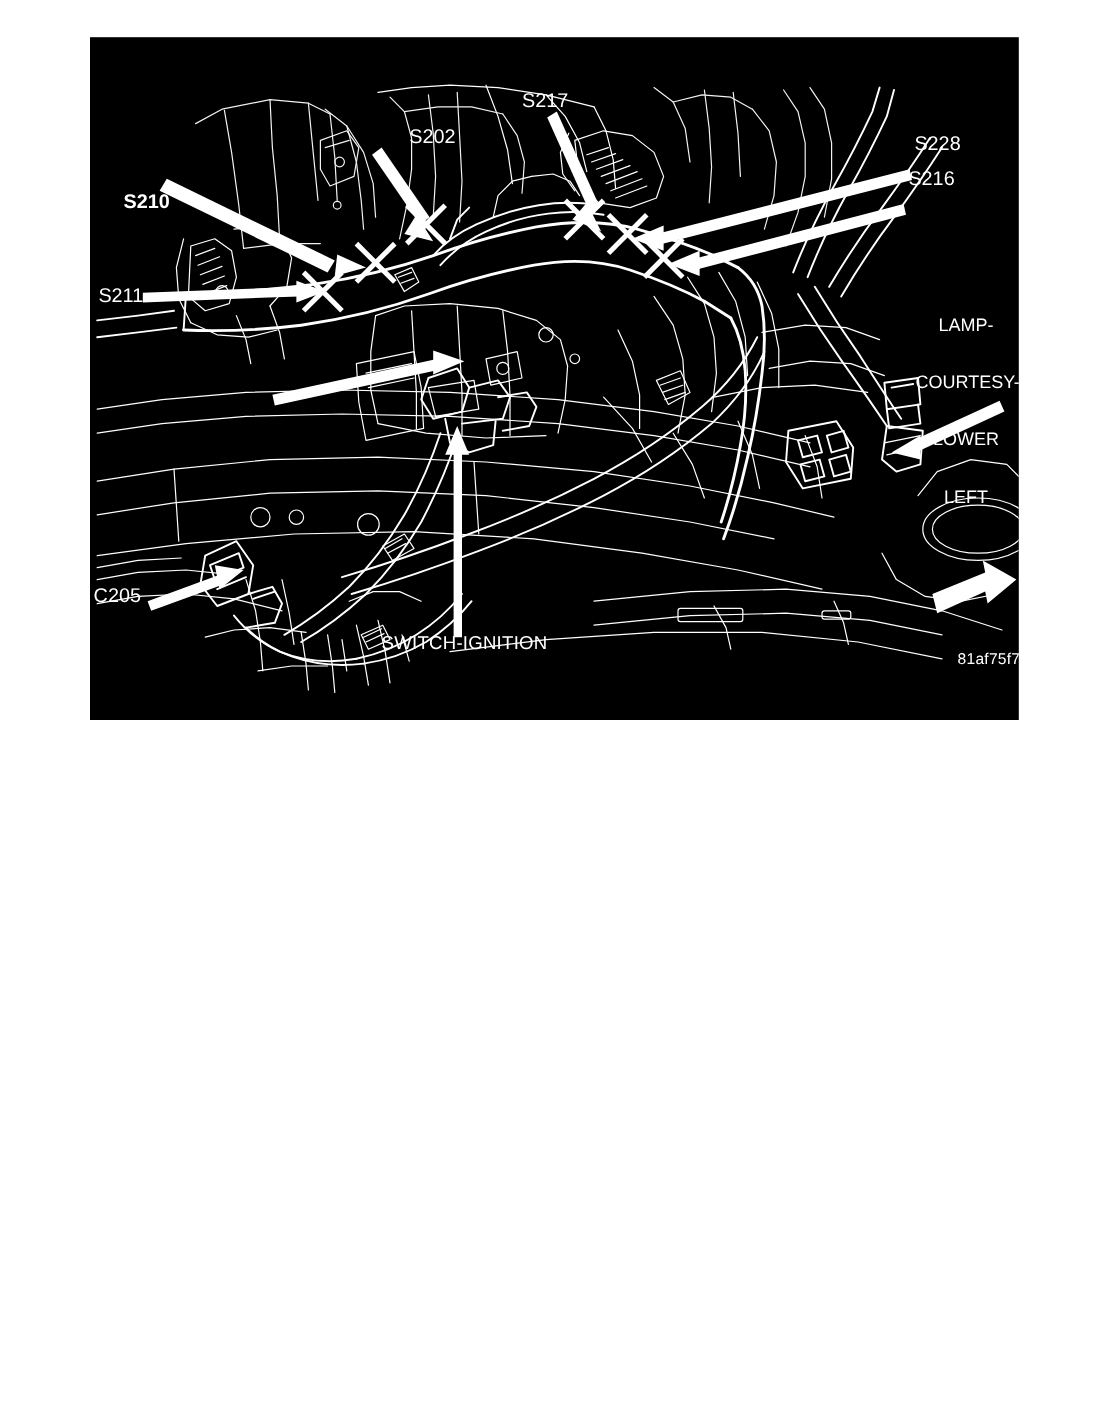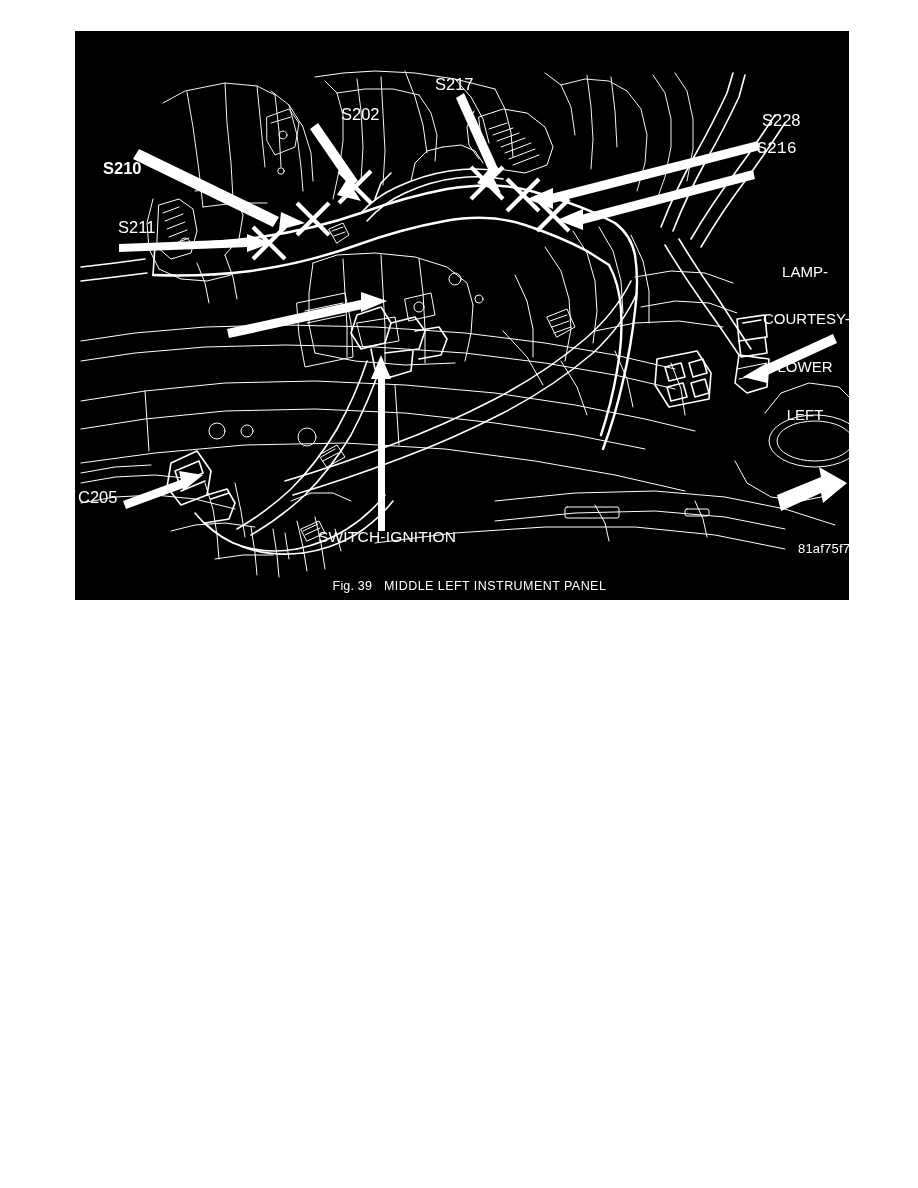--- a/index.html
+++ b/index.html
@@ -358,42 +358,39 @@
         <polygon class="fillw" points="104,440 128,444 108,460"></polygon>
 
         <g>
           <polygon class="fillw" points="702,464 746,446 744,436 772,452 748,472 746,462 706,480"></polygon>
         </g>
       </svg>
     </div>
 
     <div class="label lbl-code" style="left:28px;top:129px;font-weight:bold;">S210</div>
 
-    <div class="label lbl-code" style="left:7px;top:188px;margin-left:36px;">S211</div>
+    <div class="label lbl-code" style="left:7px;top:208px;">S211</div>
 
     <div class="label lbl-code" style="left:228px;top:75px;margin-left:38px;">S202</div>
 
     <div class="label lbl-code" style="left:360px;top:45px;">S217</div>
 
     <div class="label lbl-code" style="left:687px;top:81px;">S228</div>
 
-    <div class="label lbl-code" style="left:682px;top:110px;font-family:Liberation Mono, monospace;">S216</div>
+    <div class="label lbl-code" style="left:682px;top:110px;">S216</div>
 
     <div class="label lbl-code" style="left:3px;top:458px;">C205</div>
 
 
     <div class="label lbl-block ralign" style="left:688px;top:201px;width:84px;">
       <div>LAMP-</div>
       <div>COURTESY-</div>
       <div>LOWER</div>
       <div>LEFT</div>
     </div>
 
     <div class="label lbl-wide" style="left:243px;top:498px;">SWITCH-IGNITION</div>
 
     <div id="refcode" style="left:723px;top:510px;">81af75f7</div>
 
-    <div id="caption" style="left:234px;top:534px;">
-      <span class="figno">Fig. 39</span><span>&nbsp;&nbsp;&nbsp;</span><span>MIDDLE LEFT INSTRUMENT PANEL</span>
-    </div>
 
   </div>
 </div>
 
 </body></html>

